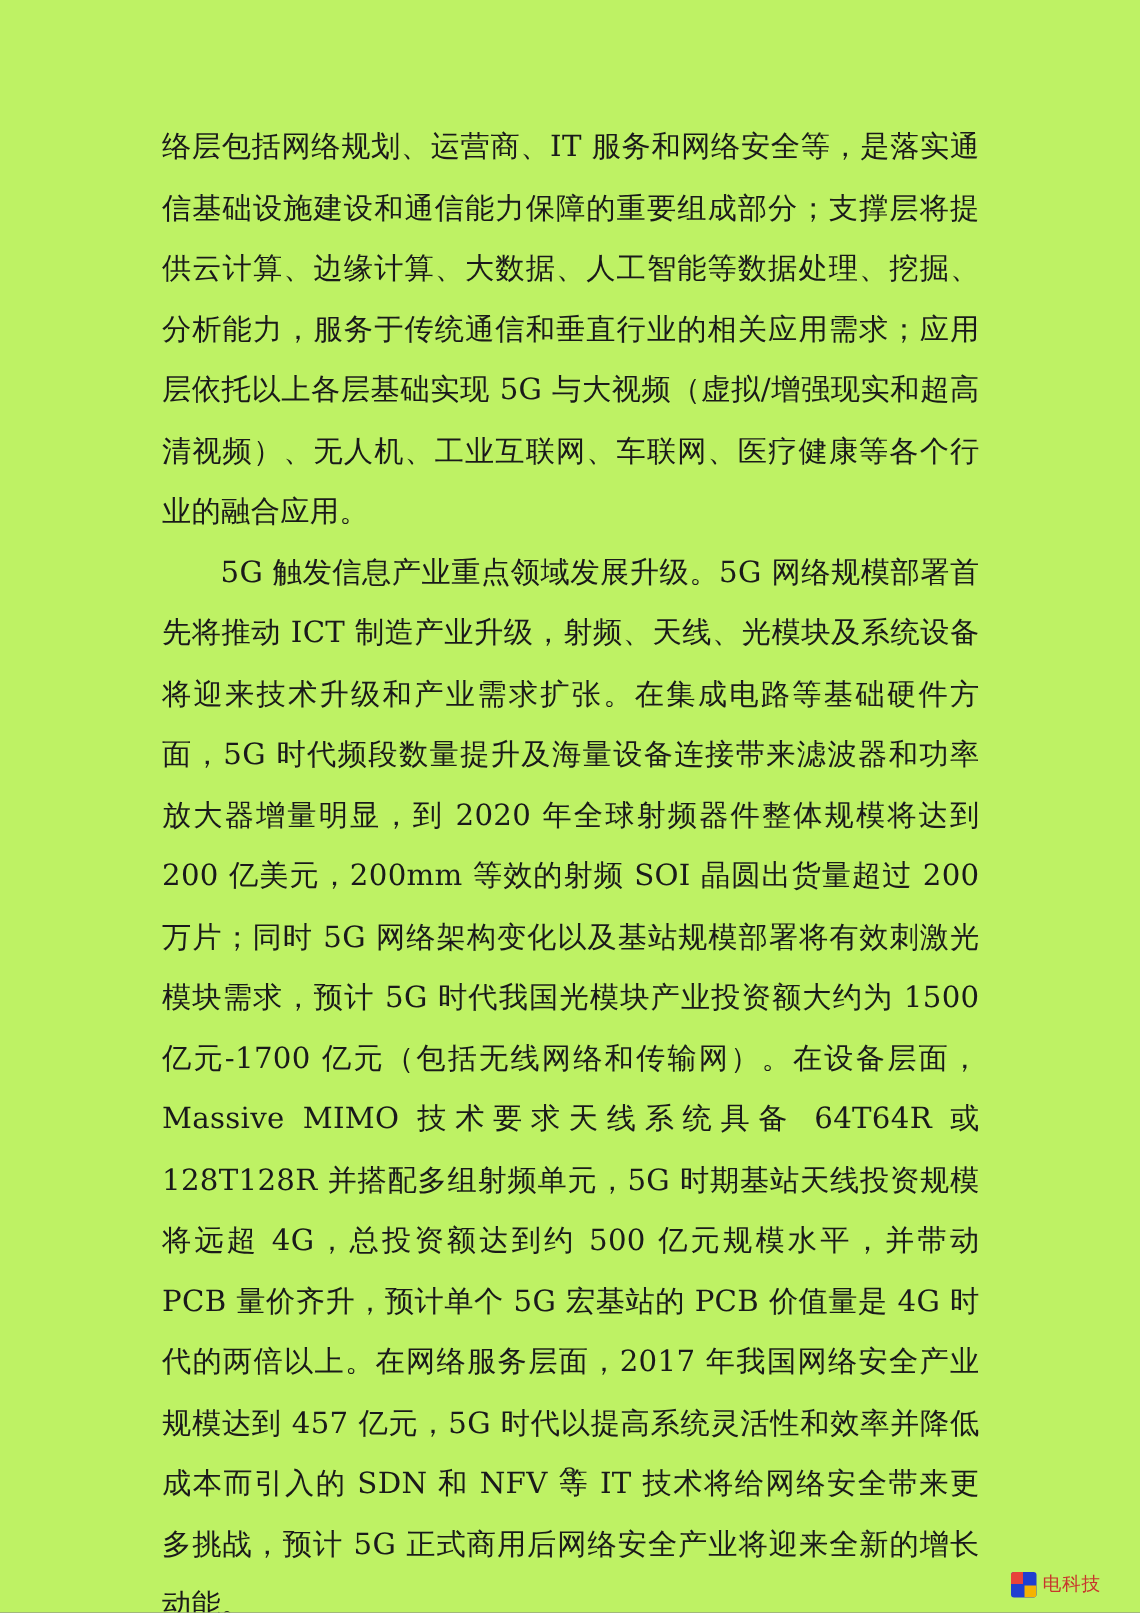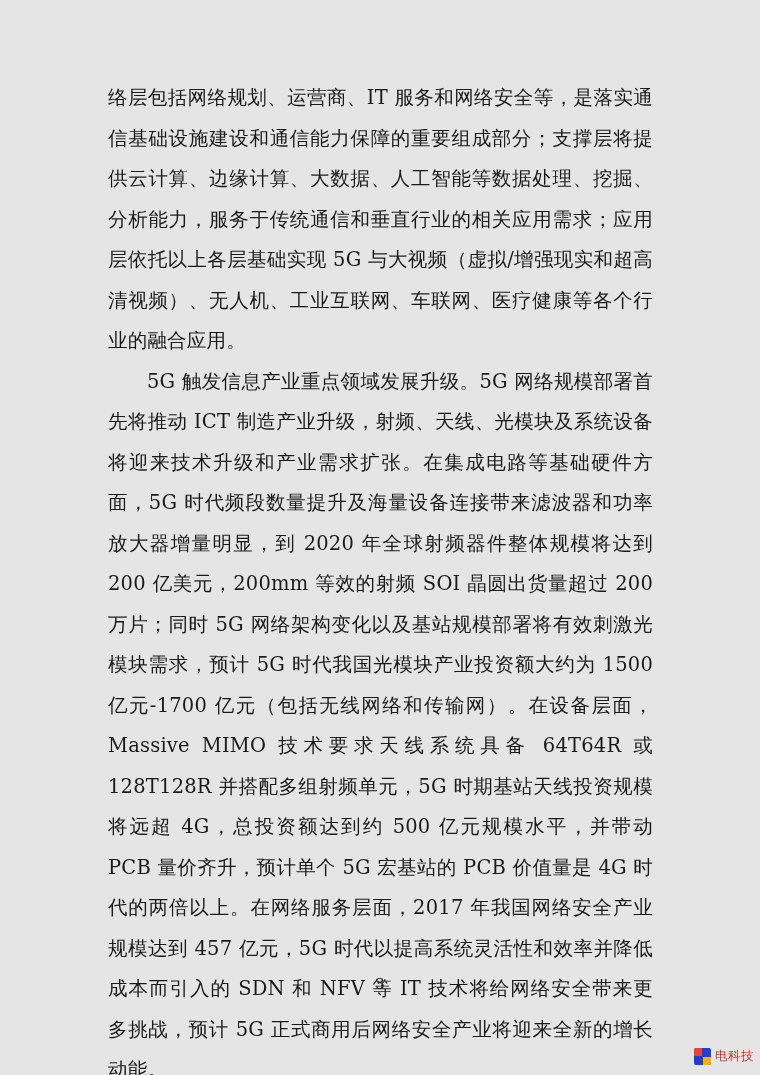--- a/index.html
+++ b/index.html
@@ -7,21 +7,21 @@
     padding: 0;
     background: #8a8a8a;
   }
   body {
     font-family: "DejaVu Serif", "Liberation Serif", serif;
   }
   .page {
     position: relative;
     width: 760px;
     height: 1075px;
-    background: #e5e5e5;
+    background: #bef264;
     margin: 0 auto;
     overflow: hidden;
     box-sizing: border-box;
   }
   .content {
     position: absolute;
     left: 108px;
     top: 78px;
     width: 545px;
   }
@@ -48,21 +48,21 @@
     left: 0;
     right: 0;
     top: 975px;
     text-align: center;
     font-size: 15px;
     color: #222;
     font-family: "DejaVu Serif", "Liberation Serif", serif;
   }
   .watermark {
     position: absolute;
-    right: 6px;
+    right: 26px;
     bottom: 10px;
     display: flex;
     align-items: center;
     gap: 4px;
   }
   .wm-logo {
     width: 17px;
     height: 17px;
     position: relative;
     background: #1f3fd0;

